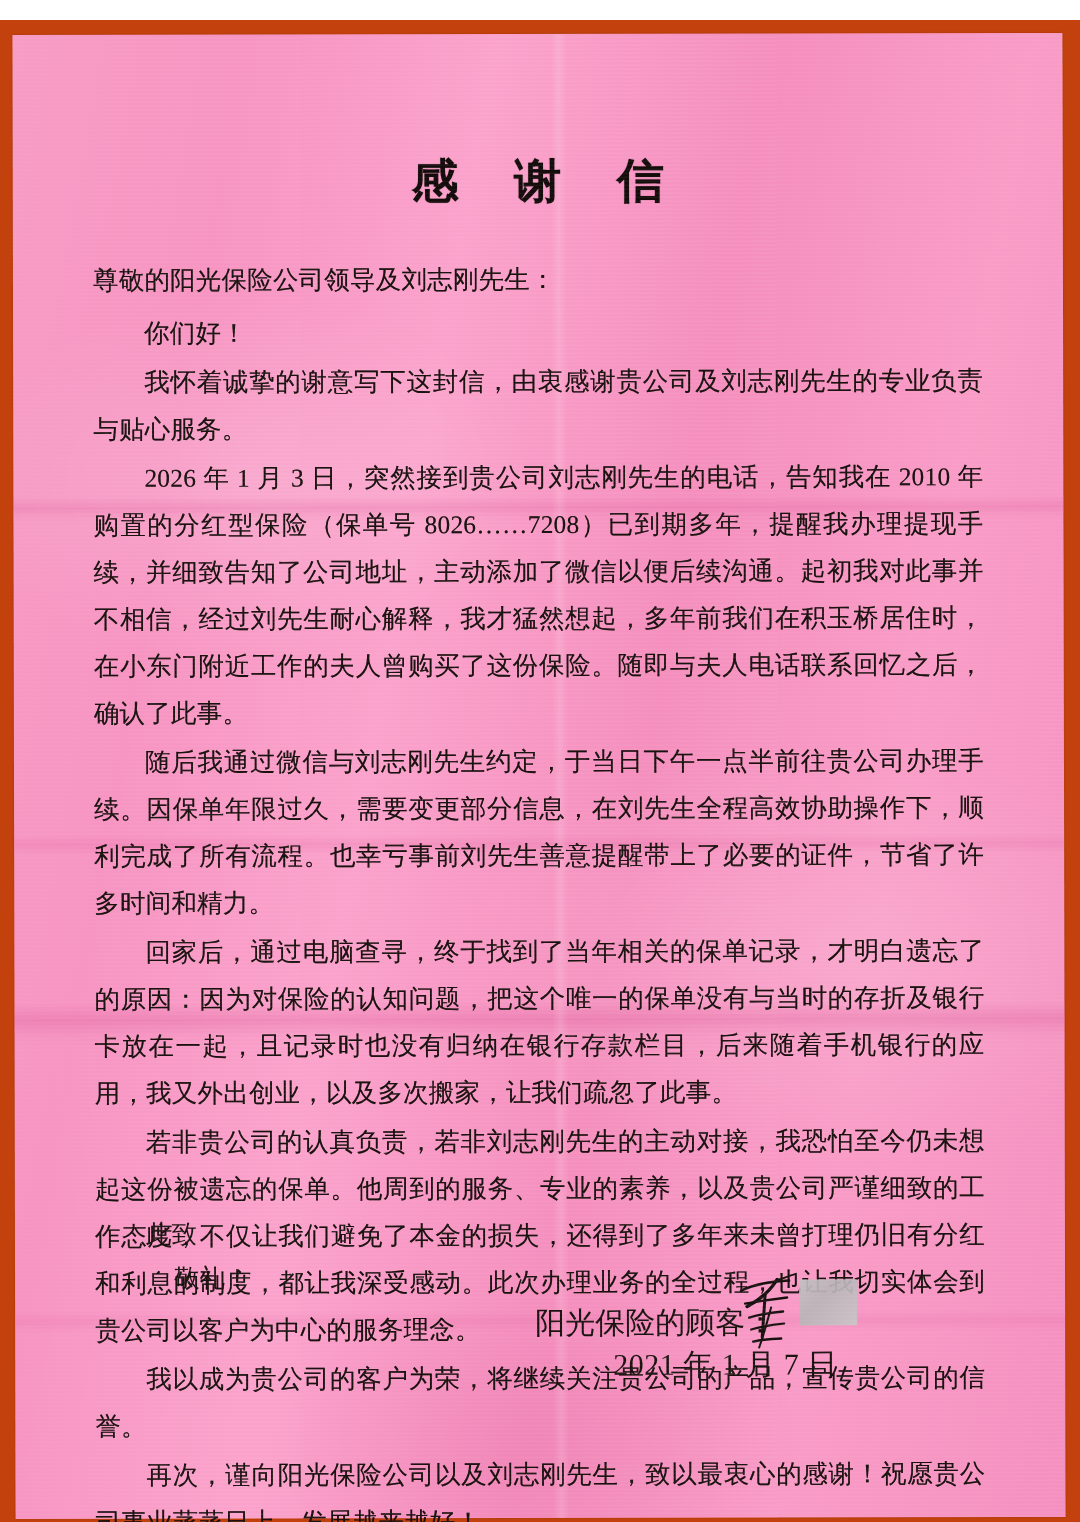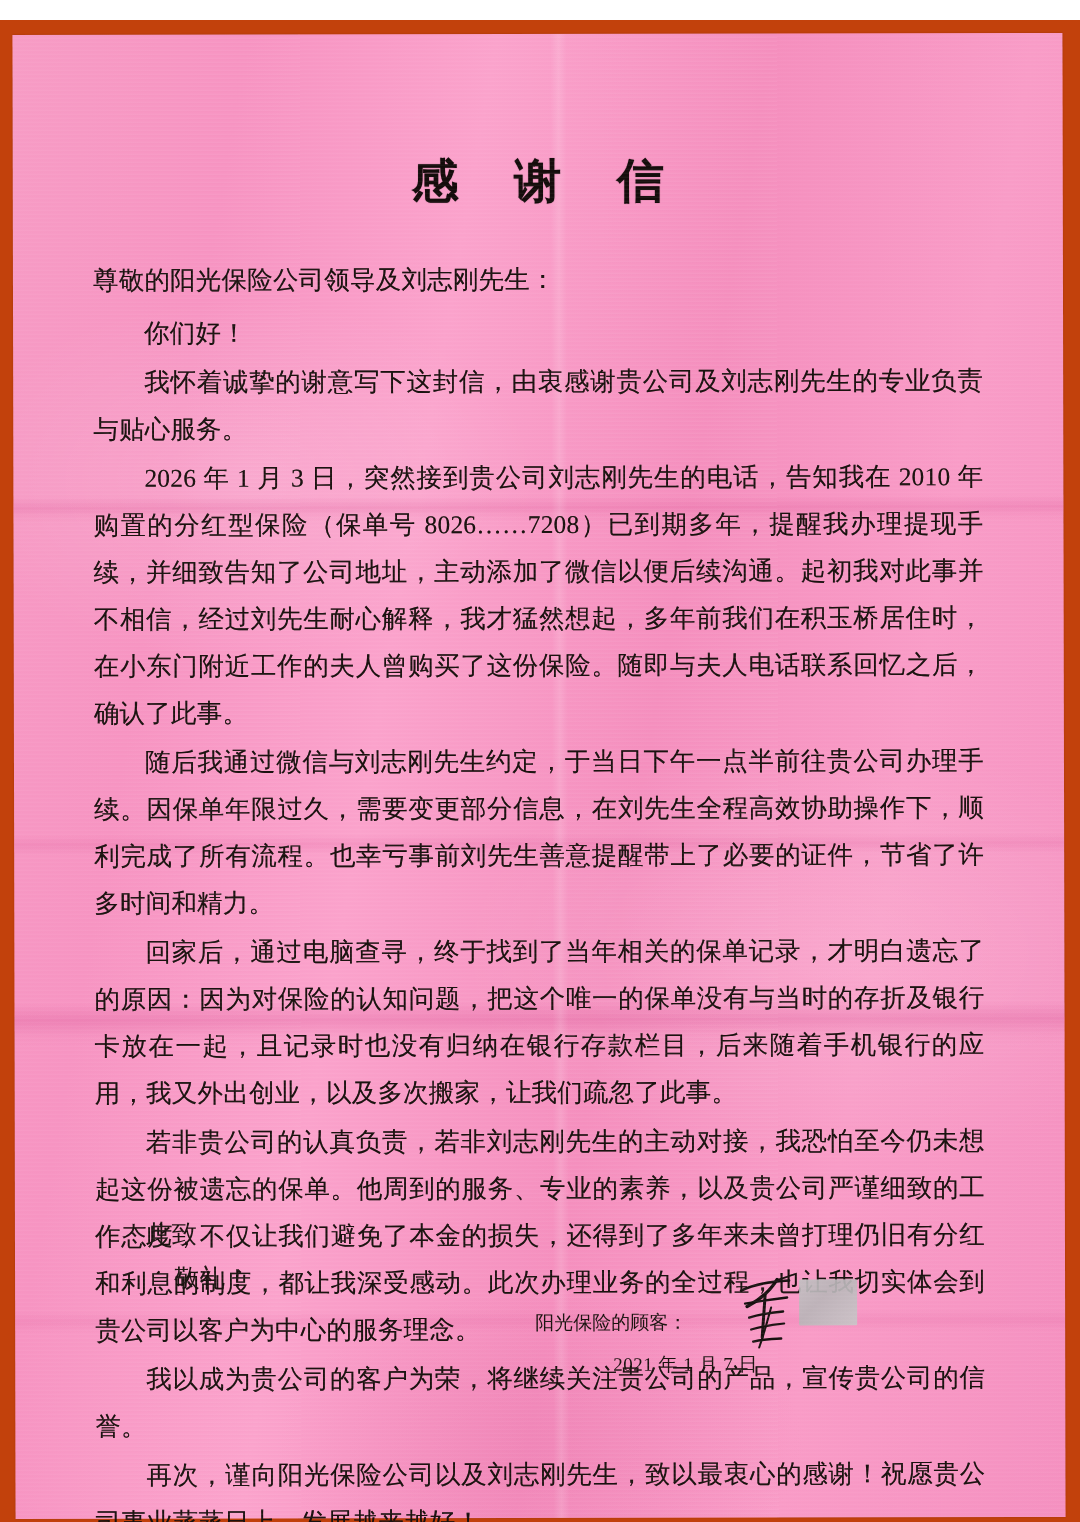--- a/index.html
+++ b/index.html
@@ -134,21 +134,21 @@
   }
   #closing .l1 { text-indent: 2em; }
   #closing .l2 { text-indent: 3.1em; }
 
   
   #signature-block {
     position: absolute;
     left: 520px;
     top: 1268px;
     width: 470px;
-    font-size: 19px;
+    font-size: 30px;
     line-height: 42px;
     color: #1a120f;
   }
   #sig-line-1 {
     position: relative;
     white-space: nowrap;
   }
   #sig-date {
     padding-left: 78px;
     letter-spacing: 0.5px;

